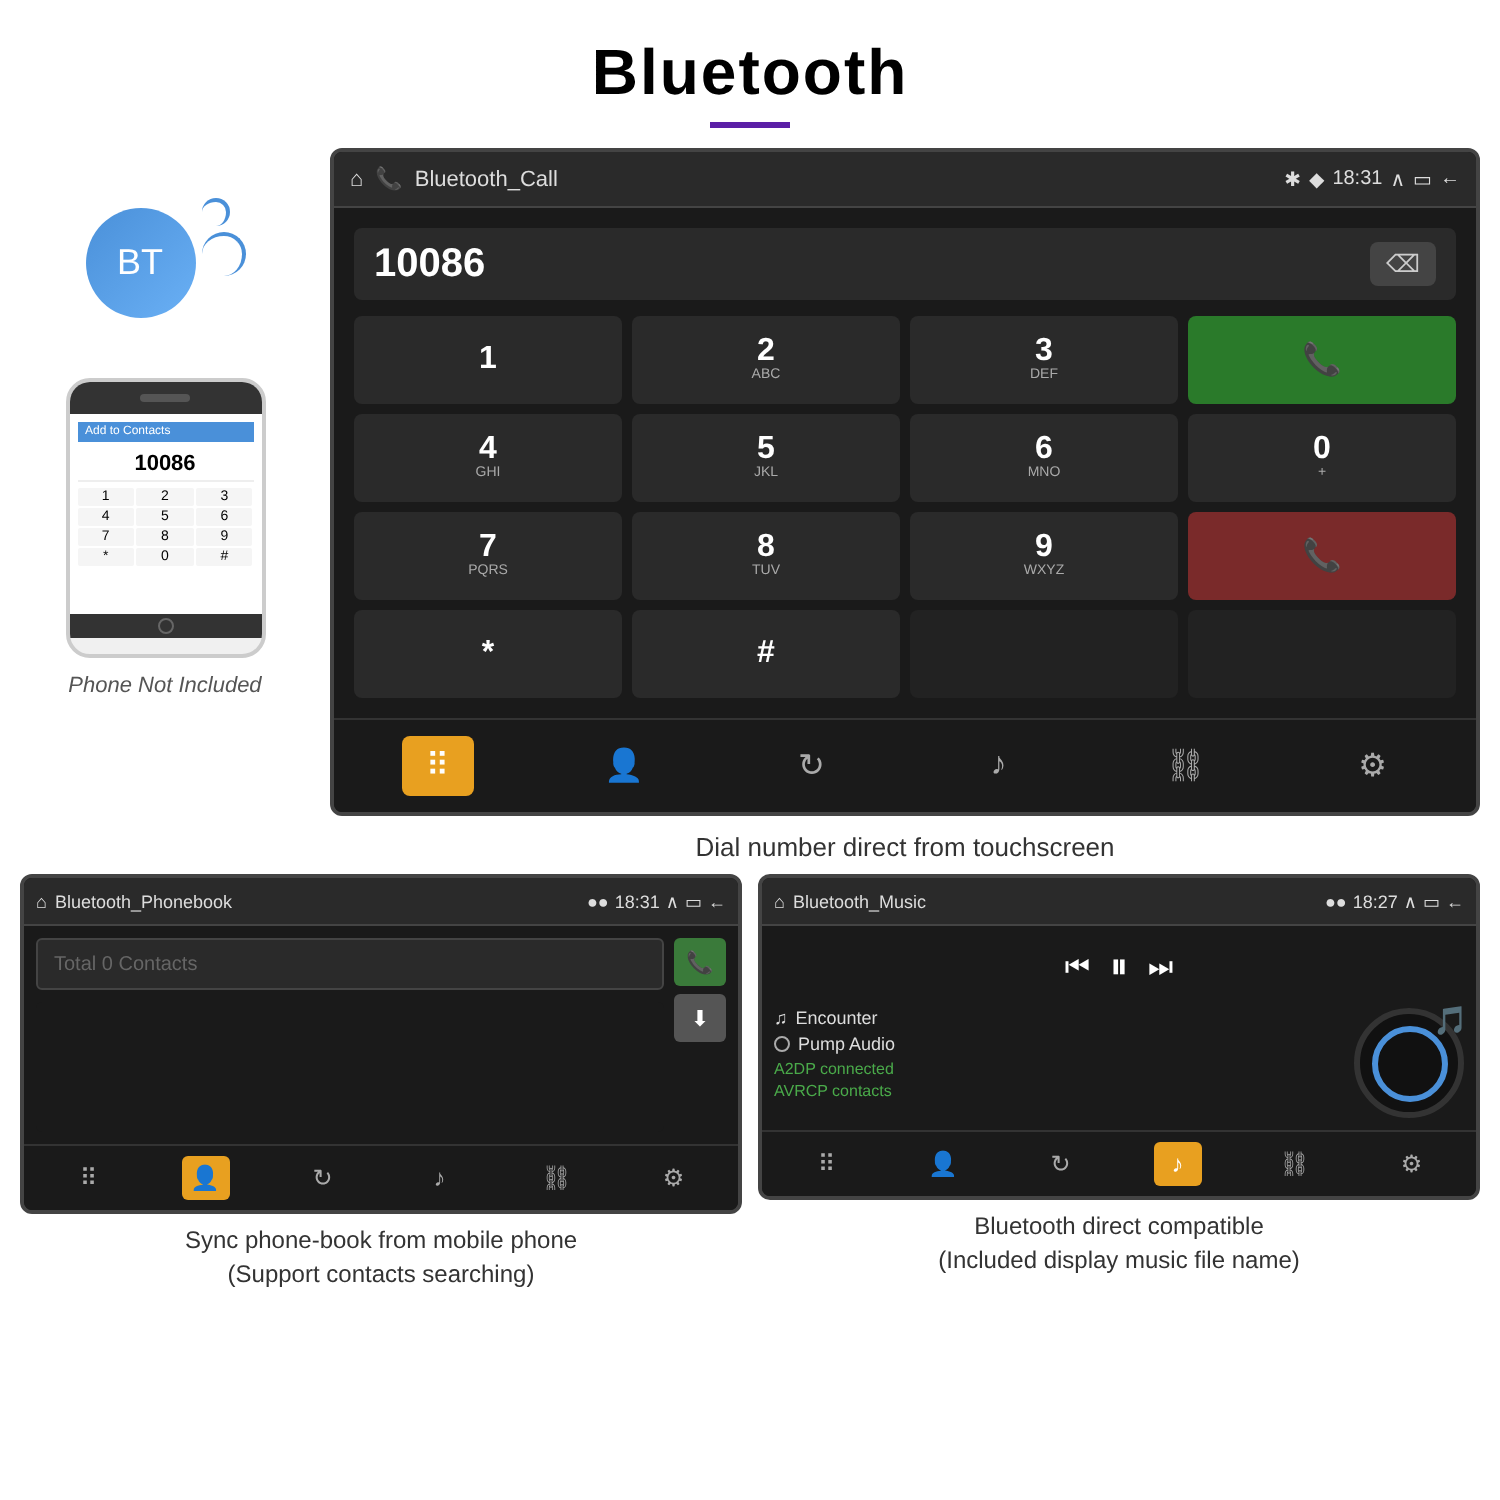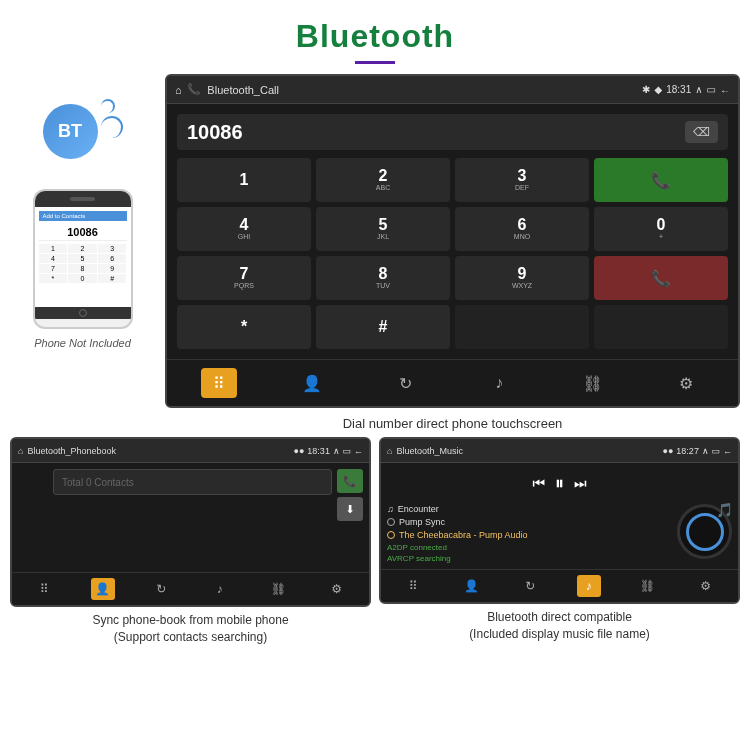--- a/index.html
+++ b/index.html
@@ -12,21 +12,21 @@
     }
 
     
     .title-section {
       text-align: center;
       padding: 18px 0 10px;
     }
     .title-section h1 {
       font-size: 32px;
       font-weight: bold;
-      color: #15803d;
+      color: #000000;
       letter-spacing: 1px;
     }
     .title-underline {
       width: 40px;
       height: 3px;
       background: #5b1fa6;
       margin: 6px auto 0;
     }
 
     
@@ -61,21 +61,21 @@
       align-items: center;
       justify-content: center;
       position: absolute;
       top: 10px;
       left: 0;
     }
 
     .bt-text {
       color: white;
       font-size: 18px;
-      font-weight: bold;
+      font-weight: normal;
     }
 
     .bt-waves {
       position: absolute;
       top: 5px;
       right: 0;
       display: flex;
       flex-direction: column;
       gap: 3px;
     }
@@ -621,41 +621,41 @@
 
       <div class="bottom-nav">
         <div class="nav-icon active">⠿</div>
         <div class="nav-icon">👤</div>
         <div class="nav-icon">↻</div>
         <div class="nav-icon">♪</div>
         <div class="nav-icon">⛓</div>
         <div class="nav-icon">⚙</div>
       </div>
     </div>
-    <div class="caption-text">Dial number direct phone touchscreen</div>
+    <div class="caption-text">Dial number direct from touchscreen</div>
   </div>
 </div>
 
 <div class="bottom-row">
 
   <div style="flex:1;">
     <div class="bottom-screen">
       <div class="bottom-screen-header">
         <span>⌂</span>
         <span>Bluetooth_Phonebook</span>
         <div style="margin-left:auto; display:flex; gap:3px; align-items:center; font-size:9px; color:#ddd;">
           <span>●●</span>
           <span>18:31</span>
           <span>∧</span>
           <span>▭</span>
           <span>←</span>
         </div>
       </div>
 
-      <div style="padding:6px; position:relative; display:flex; gap:5px;margin-left:35px;">
+      <div style="padding:6px; position:relative; display:flex; gap:5px;">
         <div style="flex:1;">
           <div class="contacts-search">
             <span>Total 0 Contacts</span>
           </div>
           <div class="contacts-list-area"></div>
         </div>
         <div style="display:flex; flex-direction:column; gap:4px;">
           <div class="side-btn" style="background:#3a7a3a;">📞</div>
           <div class="side-btn" style="background:#555;">⬇</div>
         </div>
@@ -698,28 +698,24 @@
         </div>
 
         <div class="music-info-row">
           <div class="track-list">
             <div class="track-item">
               <span>♫</span>
               <span>Encounter</span>
             </div>
             <div class="track-item">
               <div class="track-icon"></div>
-              <span>Pump Sync</span>
-            </div>
-            <div class="track-item track-active">
-              <div class="track-icon" style="border-color:#f0c060;"></div>
-              <span>The Cheebacabra - Pump Audio</span>
+              <span>Pump Audio</span>
             </div>
             <div class="status-connected">A2DP connected</div>
-            <div class="status-connected">AVRCP searching</div>
+            <div class="status-connected">AVRCP contacts</div>
           </div>
           <div class="album-art">
             <div class="album-ring"></div>
             <span class="music-note-deco">🎵</span>
           </div>
         </div>
       </div>
 
       <div class="bottom-nav-sm">
         <div class="nav-icon-sm">⠿</div>

